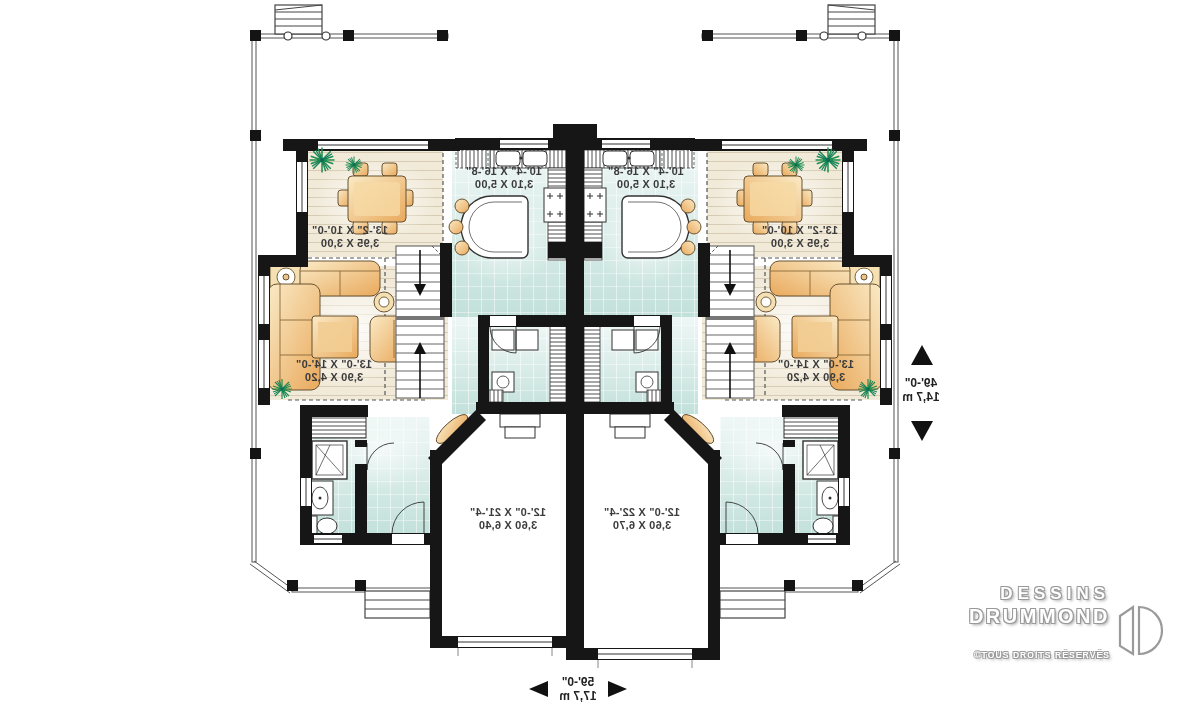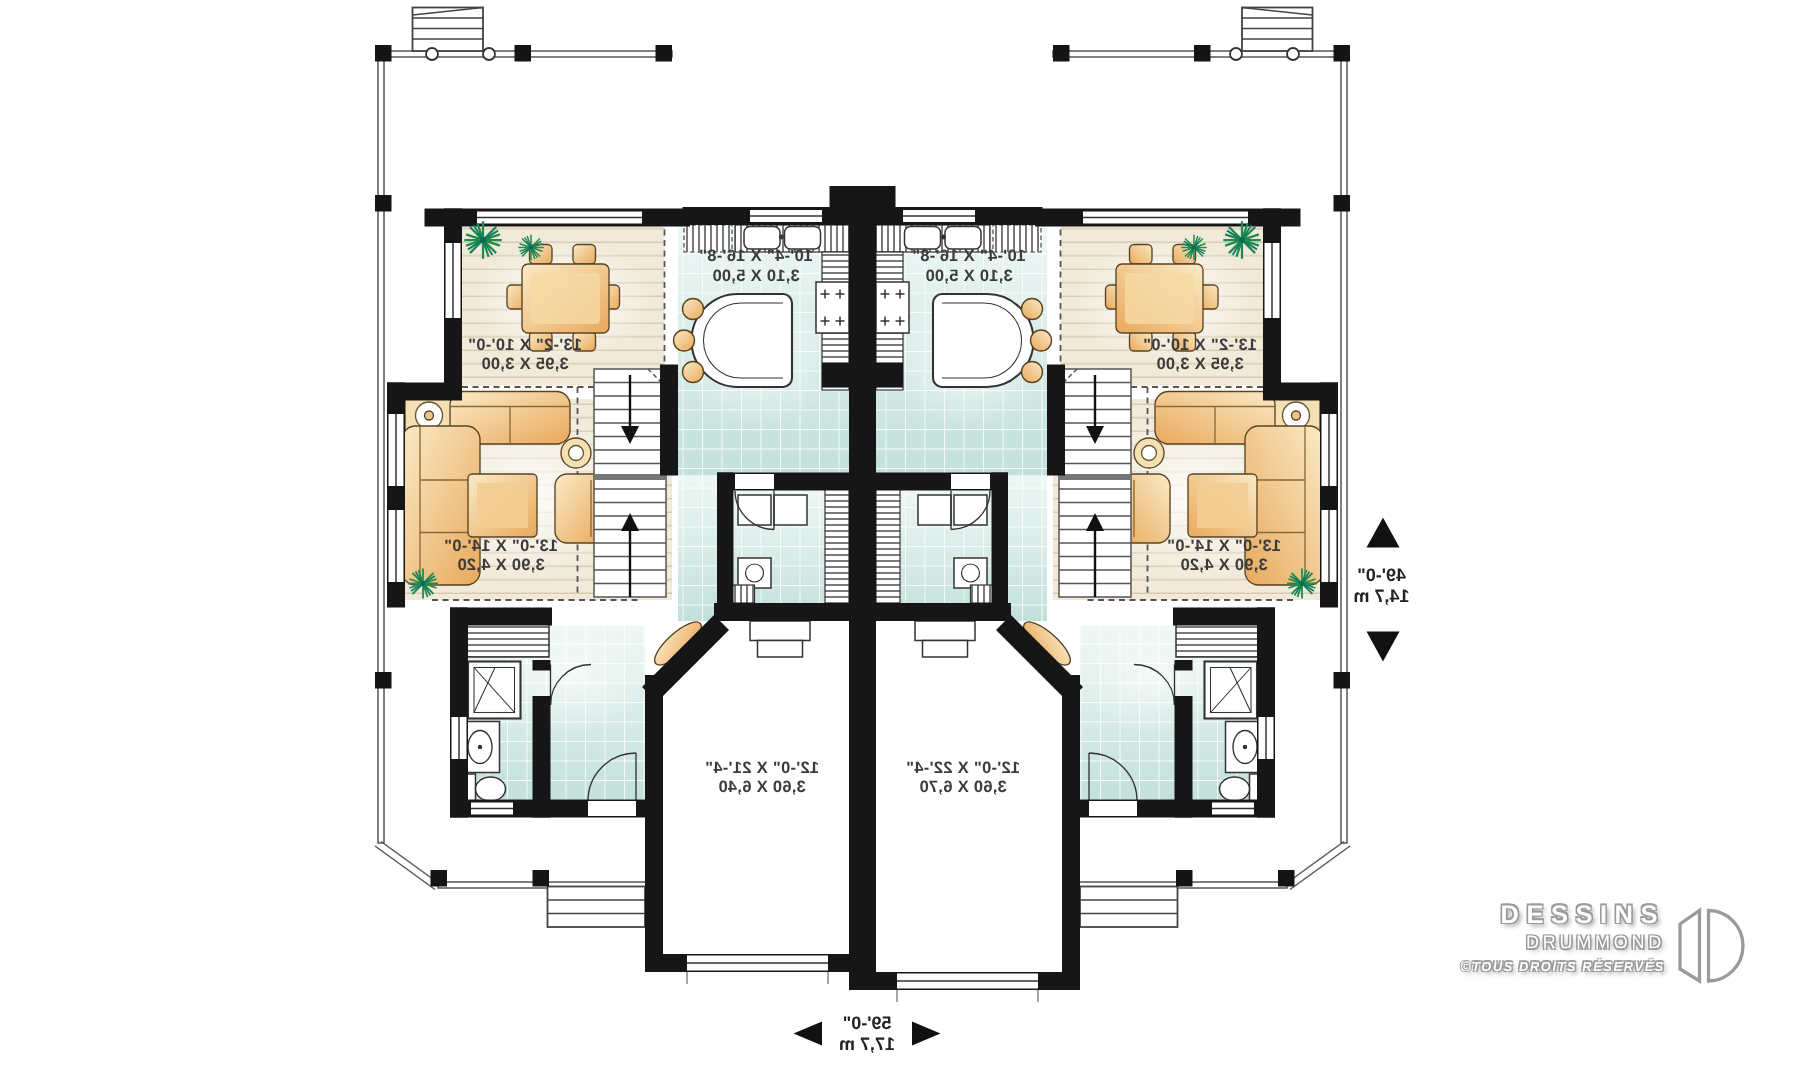--- a/index.html
+++ b/index.html
@@ -11,25 +11,25 @@
           font-size:11px;line-height:13px;font-weight:bold;color:#3b3b3b;
           letter-spacing:.2px;white-space:nowrap;}
   .dimlabel{position:absolute;transform:translate(-50%,-50%) scaleX(-1);text-align:center;
           font-size:12px;line-height:14px;font-weight:bold;color:#222;white-space:nowrap;}
   .tri{position:absolute;width:0;height:0;}
   .tri-up{border-left:11px solid transparent;border-right:11px solid transparent;border-bottom:20px solid #111;}
   .tri-down{border-left:11px solid transparent;border-right:11px solid transparent;border-top:20px solid #111;}
   .tri-left{border-top:8px solid transparent;border-bottom:8px solid transparent;border-right:19px solid #111;}
   .tri-right{border-top:8px solid transparent;border-bottom:8px solid transparent;border-left:19px solid #111;}
   
-  .logo-text{position:absolute;right:90px;top:600px;text-align:right;color:#fff;
+  .logo-text{position:absolute;right:90px;top:584px;text-align:right;color:#fff;
      text-shadow:-1px -1px 0 #9a9a9a,1px -1px 0 #9a9a9a,-1px 1px 0 #9a9a9a,1px 1px 0 #9a9a9a,2px 2px 3px rgba(70,70,70,.5);}
   .logo-l1{font-size:17px;font-weight:bold;letter-spacing:5px;}
-  .logo-l2{font-size:12px;font-weight:normal;letter-spacing:2.5px;margin-top:1px;}
-  .logo-l3{font-size:8.5px;font-weight:bold;letter-spacing:1.1px;margin-top:4px;font-style:italic;}
+  .logo-l2{font-size:20px;font-weight:bold;letter-spacing:2.5px;margin-top:1px;}
+  .logo-l3{font-size:8.5px;font-weight:bold;letter-spacing:1.1px;margin-top:22px;}
   .dicon{position:absolute;left:1112px;top:600px;}
   .planname{position:absolute;right:42px;top:661px;font-size:20px;font-weight:bold;
      letter-spacing:.5px;color:#fff;
      text-shadow:-1px -1px 0 #5c5c5c,1px -1px 0 #5c5c5c,-1px 1px 0 #5c5c5c,1px 1px 0 #5c5c5c,2px 2px 2px rgba(40,40,40,.6);}
 </style>
 </head>
 <body>
 
 <div class="page">
 

